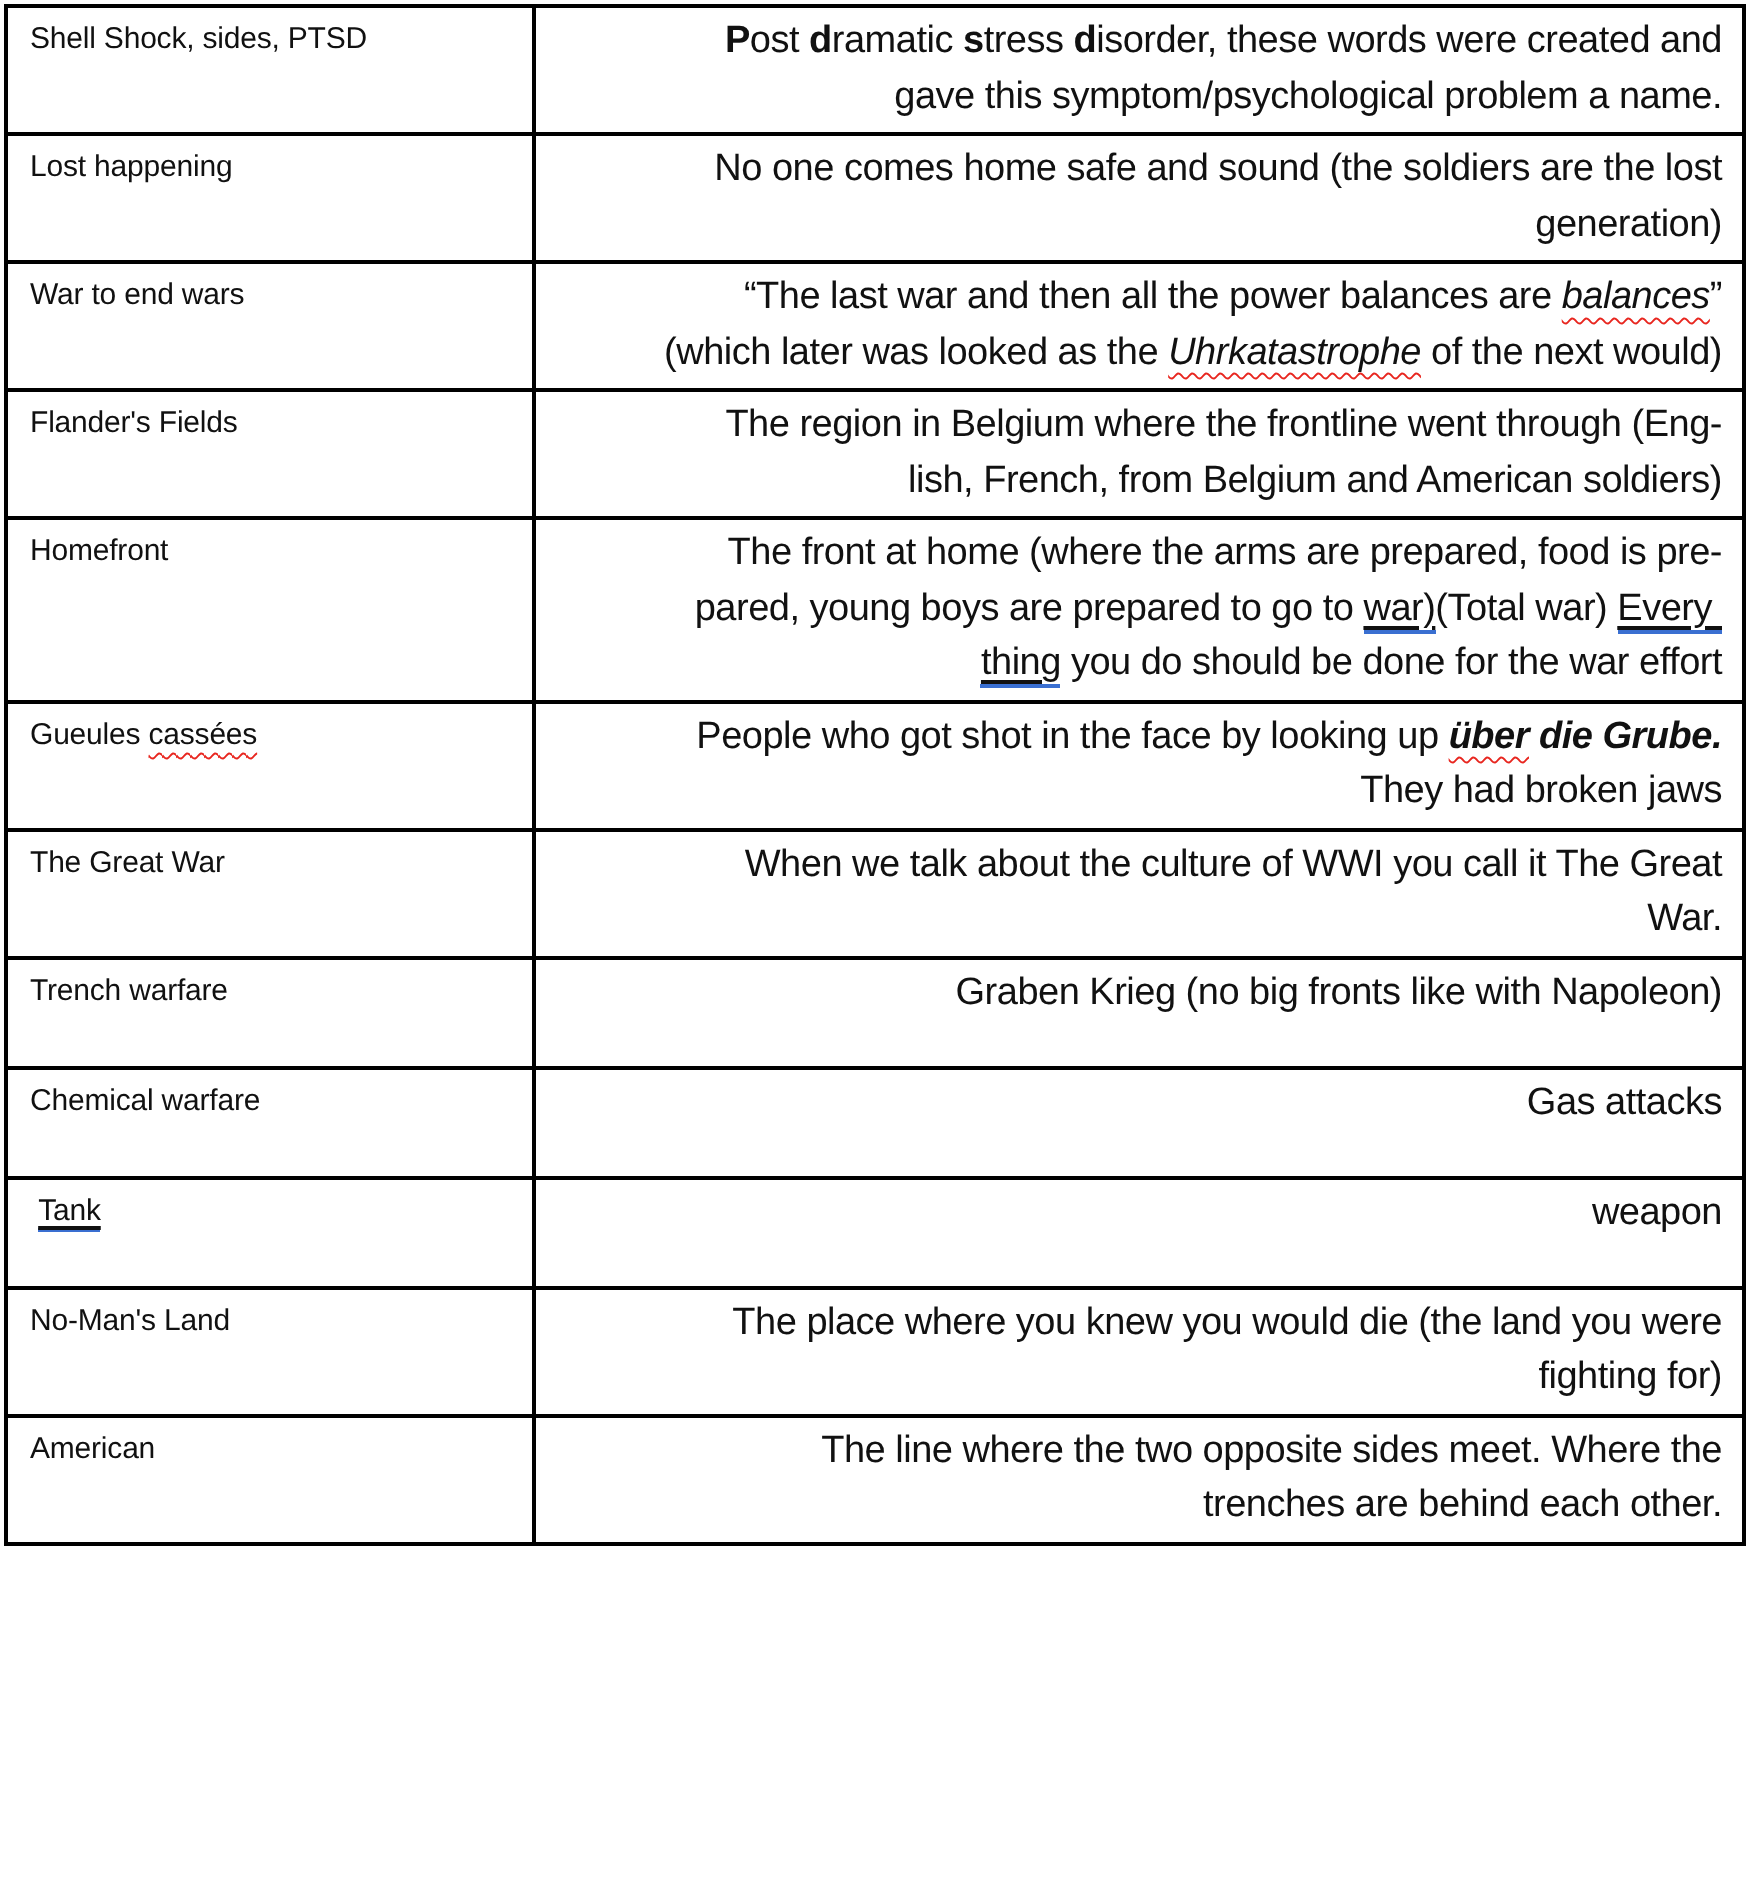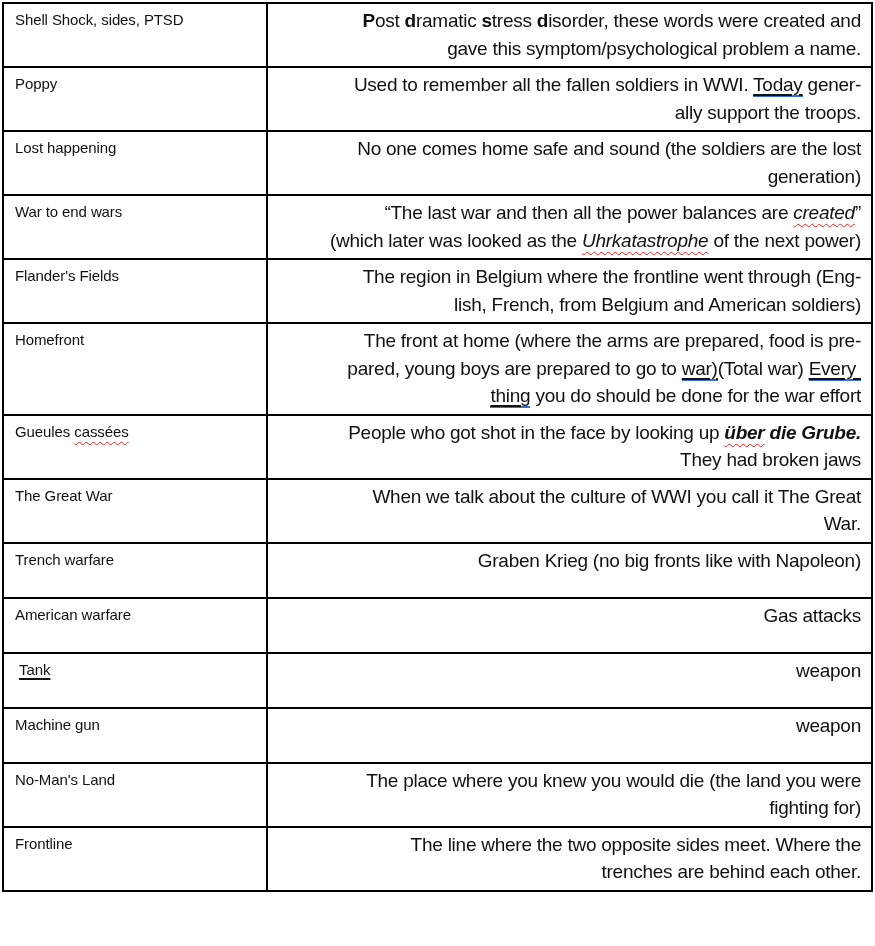--- a/index.html
+++ b/index.html
@@ -60,33 +60,28 @@
 <body>
 
 <table class="doc-table">
   <tbody>
       <tr>
         <td class="term"><span>Shell Shock, sides, PTSD</span></td>
         <td class="def"><span class="seg-b">P</span><span>ost </span><span class="seg-b">d</span><span>ramatic </span><span class="seg-b">s</span><span>tress </span><span class="seg-b">d</span><span>isorder, these words were created and
 gave this symptom/psychological problem a name.</span></td>
       </tr>
       <tr>
-        <td class="term"><span>Poppy</span></td>
-        <td class="def"><span>Used to remember all the fallen soldiers in WWI. </span><span class="seg-u2">Today</span><span> gener-
-ally support the troops.</span></td>
-      </tr>
-      <tr>
         <td class="term"><span>Lost happening</span></td>
         <td class="def"><span>No one comes home safe and sound (the soldiers are the lost
 generation)</span></td>
       </tr>
       <tr>
         <td class="term"><span>War to end wars</span></td>
-        <td class="def"><span>“The last war and then all the power balances are </span><span class="seg-i seg-sq">created</span><span>”
-(which later was looked as the </span><span class="seg-i seg-sq">Uhrkatastrophe</span><span> of the next power)</span></td>
+        <td class="def"><span>“The last war and then all the power balances are </span><span class="seg-i seg-sq">balances</span><span>”
+(which later was looked as the </span><span class="seg-i seg-sq">Uhrkatastrophe</span><span> of the next would)</span></td>
       </tr>
       <tr>
         <td class="term"><span>Flander's Fields</span></td>
         <td class="def"><span>The region in Belgium where the frontline went through (Eng-
 lish, French, from Belgium and American soldiers)</span></td>
       </tr>
       <tr>
         <td class="term"><span>Homefront</span></td>
         <td class="def"><span>The front at home (where the arms are prepared, food is pre-
 pared, young boys are prepared to go to </span><span class="seg-u2">war)</span><span>(Total war) </span><span class="seg-u2">Every </span><span>
@@ -100,35 +95,31 @@
       <tr>
         <td class="term"><span>The Great War</span></td>
         <td class="def"><span>When we talk about the culture of WWI you call it The Great
 War.</span></td>
       </tr>
       <tr>
         <td class="term"><span>Trench warfare</span></td>
         <td class="def"><span>Graben Krieg (no big fronts like with Napoleon)</span></td>
       </tr>
       <tr>
-        <td class="term"><span>American warfare</span></td>
+        <td class="term"><span>Chemical warfare</span></td>
         <td class="def"><span>Gas attacks</span></td>
       </tr>
       <tr>
         <td class="term"><span> </span><span class="seg-u2">Tank</span></td>
-        <td class="def"><span>weapon</span></td>
-      </tr>
-      <tr>
-        <td class="term"><span>Machine gun</span></td>
         <td class="def"><span>weapon</span></td>
       </tr>
       <tr>
         <td class="term"><span>No-Man's Land</span></td>
         <td class="def"><span>The place where you knew you would die (the land you were
 fighting for)</span></td>
       </tr>
       <tr>
-        <td class="term"><span>Frontline</span></td>
+        <td class="term"><span>American</span></td>
         <td class="def"><span>The line where the two opposite sides meet. Where the
 trenches are behind each other.</span></td>
       </tr>
     </tbody>
 </table>
 
 </body></html>

